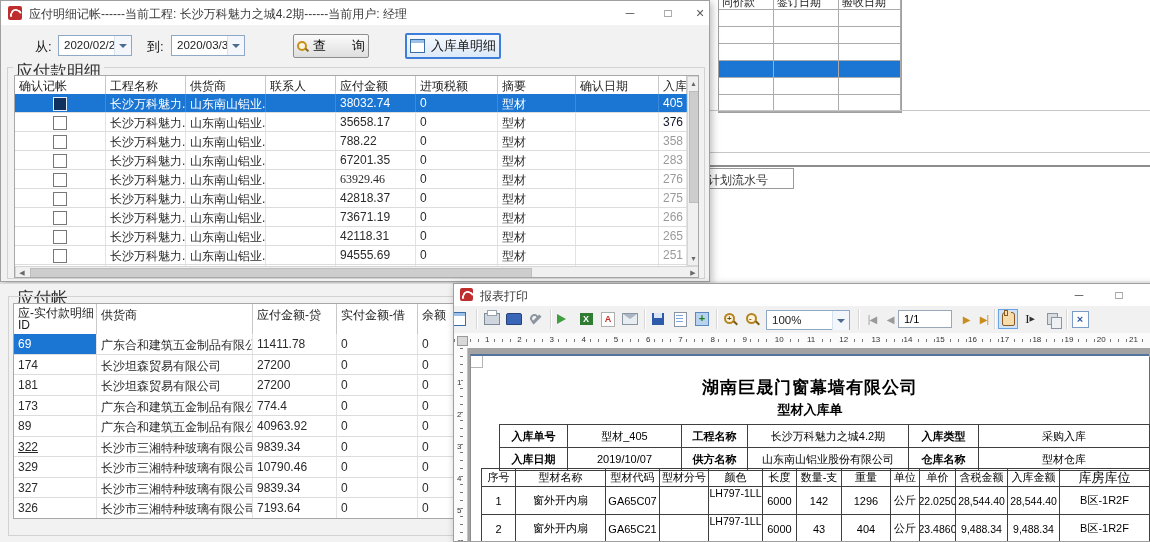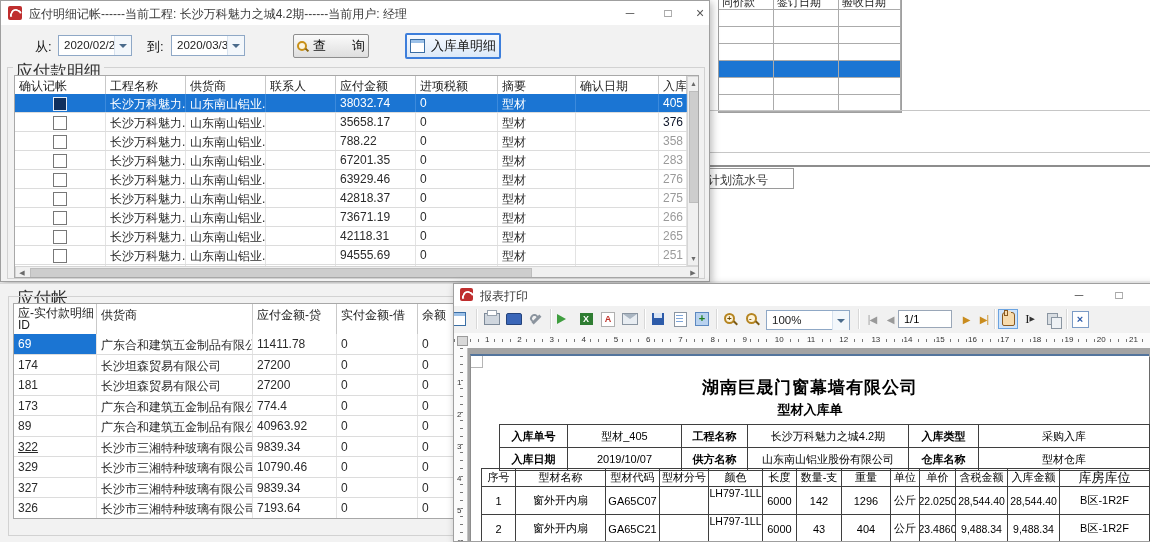--- a/index.html
+++ b/index.html
@@ -228,21 +228,21 @@
             <div class="c" style="width: 83px;"></div>
             <div class="c" style="width: 28px; color: rgb(154, 154, 154);">283</div>
           </div>
           <div class="r" style="height: 18px;">
             <div class="c" style="width: 91px; padding: 1px 0px 0px;">
               <div class="cb"></div>
             </div>
             <div class="c" style="width: 80px;">长沙万科魅力...</div>
             <div class="c" style="width: 80px;">山东南山铝业...</div>
             <div class="c" style="width: 70px;"></div>
-            <div class="c" style="width: 80px;">63929.46</div>
+            <div class="c" style="width: 80px; font-family: Liberation Serif, serif;">63929.46</div>
             <div class="c" style="width: 82px;">0</div>
             <div class="c" style="width: 78px;">型材</div>
             <div class="c" style="width: 83px;"></div>
             <div class="c" style="width: 28px; color: rgb(154, 154, 154);">276</div>
           </div>
           <div class="r" style="height: 18px;">
             <div class="c" style="width: 91px; padding: 1px 0px 0px;">
               <div class="cb"></div>
             </div>
             <div class="c" style="width: 80px;">长沙万科魅力...</div>

